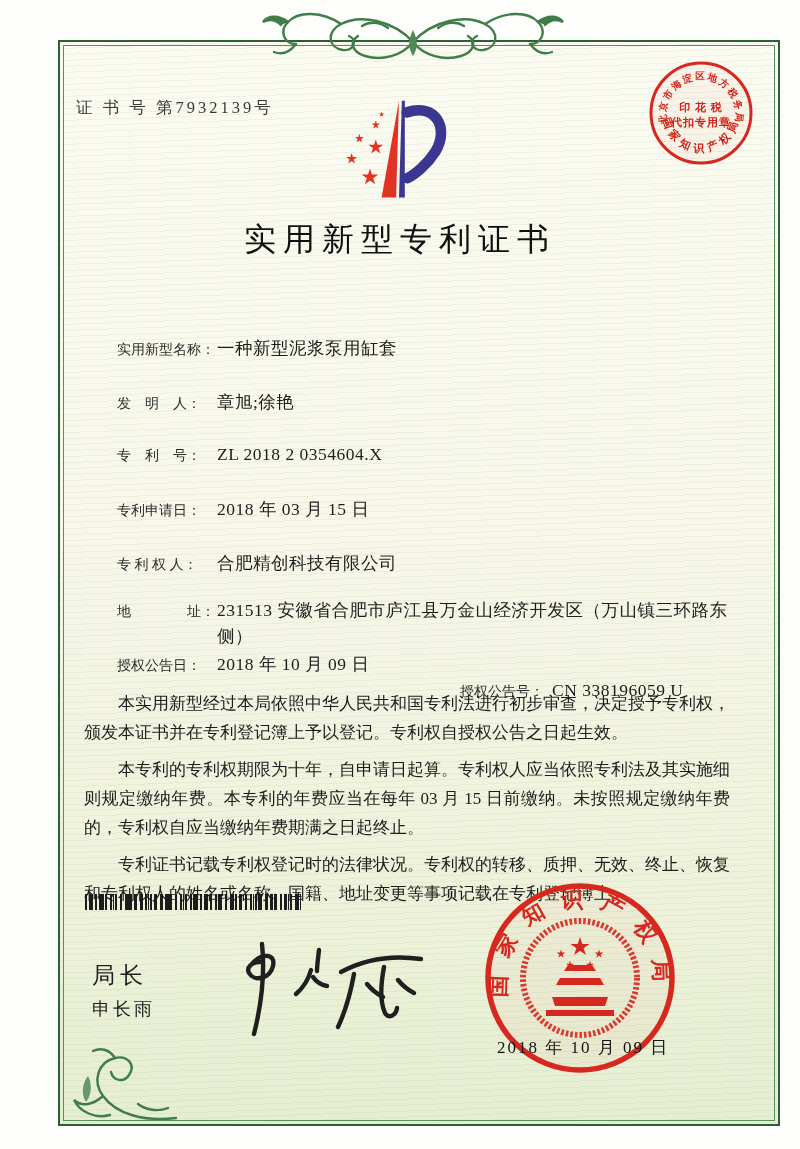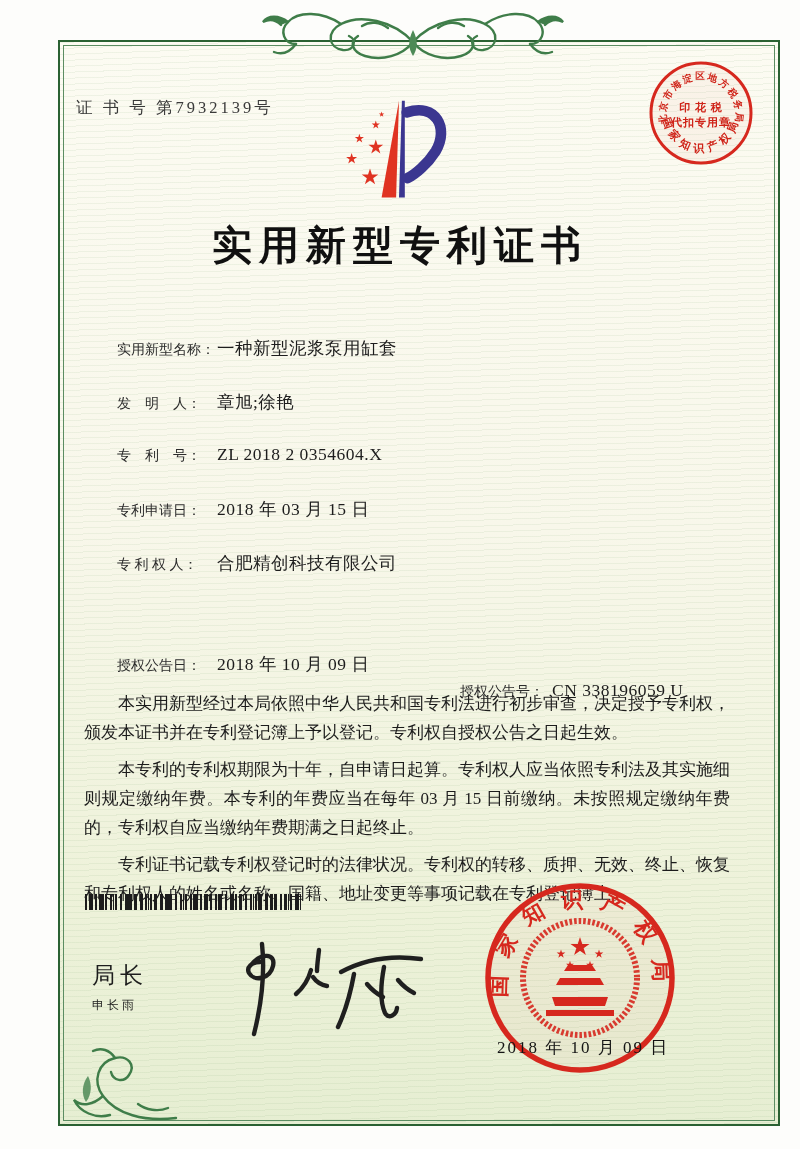--- a/index.html
+++ b/index.html
@@ -10,39 +10,39 @@
         border:2px solid #2a6132;
         background:
           repeating-linear-gradient(178deg, rgba(120,165,110,0.10) 0 1px, rgba(0,0,0,0) 1px 6px),
           linear-gradient(180deg,#fcfbf2 0%,#f8f7ea 45%,#eef2da 78%,#e6eed2 100%);}
   .page::after{content:"";position:absolute;inset:3px;border:1px solid #5c8d62;pointer-events:none;}
   .orn{position:absolute;pointer-events:none;}
   .cert-no{position:absolute;left:76px;top:97px;font-size:16.5px;letter-spacing:3px;color:#3a3a3a;}
   .logo{position:absolute;left:341px;top:99px;width:116px;height:106px;}
   .tax-stamp{position:absolute;left:644px;top:56px;width:114px;height:114px;}
   .title{position:absolute;left:0;right:0;top:218px;text-align:center;
-         font-size:40px;font-weight:700;letter-spacing:7px;color:#101010;}
+         font-size:32px;font-weight:400;letter-spacing:7px;color:#101010;}
   .row{position:absolute;left:85px;display:flex;align-items:baseline;width:660px;margin-left:32px;}
   .lab{flex:0 0 100px;font-size:14px;white-space:pre;color:#2c2c2c;}
   .val{font-size:17.5px;letter-spacing:0.5px;color:#1d1d1d;}
   .r1{top:336px}.r2{top:390px}.r3{top:444px}.r4{top:497px}.r5{top:551px}
   .r6{top:597px}.r6 .val{max-width:540px;line-height:26px;}
   .grant{top:652px}
   .grant2{position:absolute;left:460px;top:652px;display:flex;align-items:baseline;margin-top:28px;}
   .grant2 .lab{flex:0 0 92px;}
   .paras{position:absolute;left:76px;top:681px;width:662px;font-size:17px;line-height:29px;
          text-align:justify;color:#1c1c1c;}
   .paras p{margin:8px;text-indent:2em;}
   .barcode{position:absolute;left:85px;top:894px;width:216px;height:16px;
            background:
              repeating-linear-gradient(90deg,#1c1c1c 0 2px,transparent 2px 5px),
              repeating-linear-gradient(90deg,#1c1c1c 0 1px,transparent 1px 7px),
              repeating-linear-gradient(90deg,transparent 0 4px,#1c1c1c 4px 6px,transparent 6px 13px);}
   .signer-title{position:absolute;left:92px;top:960px;font-size:23px;letter-spacing:5px;color:#1d1d1d;}
-  .signer-name{position:absolute;left:92px;top:997px;font-size:12px;letter-spacing:3px;color:#1d1d1d;}
+  .signer-name{position:absolute;left:92px;top:997px;font-size:18px;letter-spacing:3px;color:#1d1d1d;}
   .sig{position:absolute;left:215px;top:938px;width:215px;height:100px;}
   .seal{position:absolute;left:482px;top:880px;width:196px;height:196px;}
   .seal-date{position:absolute;left:497px;top:1036px;font-size:17px;letter-spacing:2px;color:#141414;}
   .footer{position:absolute;left:0;right:0;top:1089px;text-align:center;font-size:14px;
           letter-spacing:2px;color:#2e2e2e;}
   svg text{font-family:"Liberation Serif","DejaVu Serif",serif;}
 </style>
 </head>
 <body>
 
@@ -123,20 +123,24 @@
     <span class="val">ZL 2018 2 0354604.X</span>
   </div>
   <div class="row r4">
     <span class="lab">专利申请日：</span>
     <span class="val">2018 年 03 月 15 日</span>
   </div>
   <div class="row r5">
     <span class="lab">专 利 权 人：</span>
     <span class="val">合肥精创科技有限公司</span>
   </div>
+  <div class="row r6">
+    <span class="lab">地　　　　址：</span>
+    <span class="val">231513 安徽省合肥市庐江县万金山经济开发区（万山镇三环路东侧）</span>
+  </div>
   <div class="row grant">
     <span class="lab">授权公告日：</span>
     <span class="val">2018 年 10 月 09 日</span>
   </div>
   <div class="grant2">
     <span class="lab">授权公告号：</span>
     <span class="val">CN 338196059 U</span>
   </div>
 
   <div class="paras">

